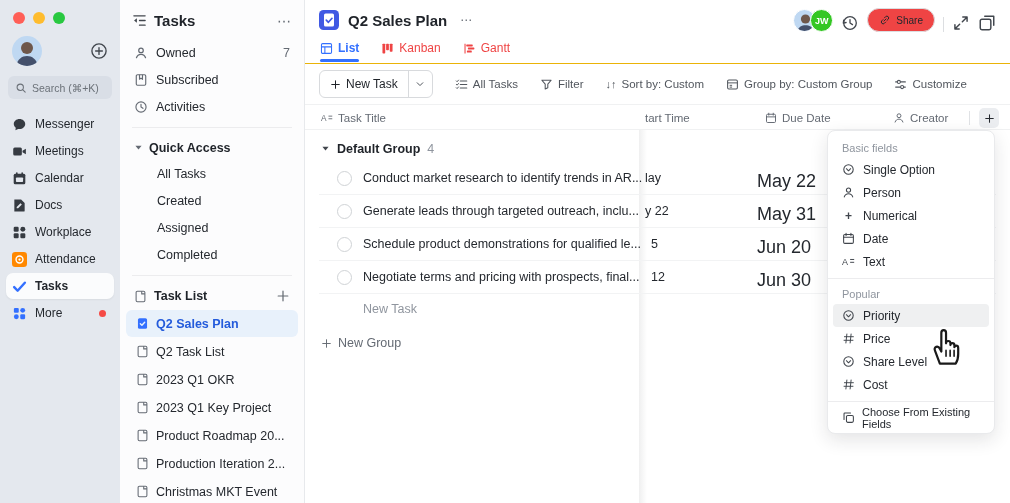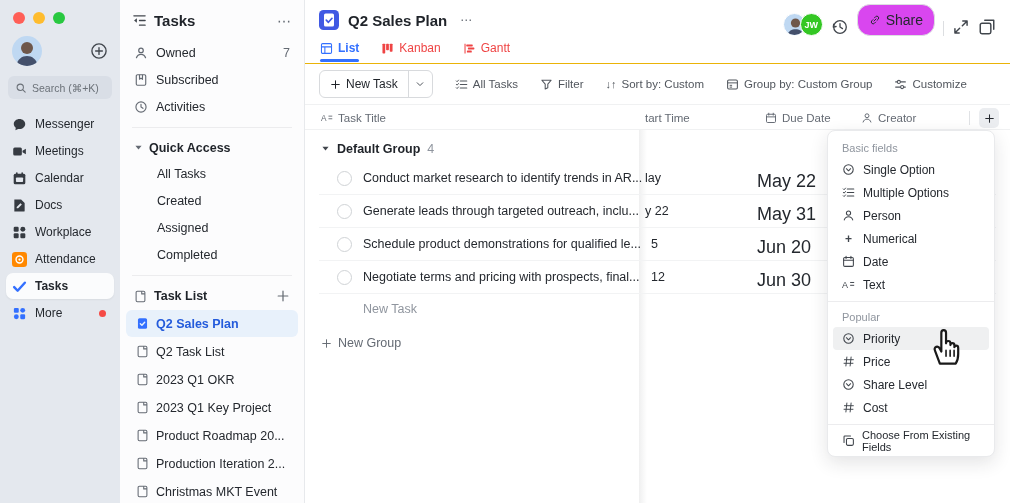--- a/index.html
+++ b/index.html
@@ -45,21 +45,21 @@
   .mhead { height:40px; display:flex; align-items:center; padding:0 14px; gap:9px; }
   .mdoc { width:20px; height:20px; }
   .mtitle { font-size:15px; font-weight:bold; }
   .mellipsis { color:#646a73; letter-spacing:1px; cursor:pointer; margin-left:4px; }
   .mright { margin-left:auto; display:flex; align-items:flex-end; gap:8px; }
   .avstack { display:flex; }
   .av { width:23px; height:23px; border-radius:50%; border:1.5px solid #fff; position:relative; }
   .av.photo { background:#bfd8f2; overflow:hidden; }
   .av.jw { background:#34c724; color:#fff; font-size:9px; font-weight:bold; display:flex; align-items:center; justify-content:center; margin-left:-6px; }
   .hbtn { width:18px; height:18px; color:#41464d; cursor:pointer; }
-  .sharebtn { height:32px; border:1px solid #dcdee1; border-radius:13px; display:flex; align-items:center; gap:5px; padding:0 11px; font-size:14px; color:#24282e; cursor:pointer; background:#d946ef; }
+  .sharebtn { height:24px; border:1px solid #dcdee1; border-radius:13px; display:flex; align-items:center; gap:5px; padding:0 11px; font-size:10px; color:#24282e; cursor:pointer; background:#ef4444; }
   .vsep { width:1px; height:15px; background:#dcdee1; }
 
   .tabs { height:24px; display:flex; align-items:center; gap:22px; padding:0 15px; border-bottom:1px solid #eab308; }
   .tab { display:flex; align-items:center; gap:5px; font-size:12px; color:#ef4444; padding-bottom:7px; cursor:pointer; position:relative; }
   .tab .ticon { width:13px; height:13px; }
   .tab.active { color:#3370ff; font-weight:bold; }
   .tab.active:after { content:""; position:absolute; left:0; right:0; bottom:0; height:3px; border-radius:2px; background:#3370ff; }
 
   .toolbar { height:41px; display:flex; align-items:center; gap:22px; padding:0 14px; border-bottom:1px solid #f0f1f2; }
   .splitbtn { display:flex; border:1px solid #d8dadd; border-radius:6px; overflow:hidden; background:#fff; }
@@ -441,21 +441,21 @@
       <div class="th" style="left:340px">
         <span>tart Time</span>
       </div>
       <div class="th" style="left:460px">
         <svg class="ticon ic" viewBox="0 0 16 16">
             <rect x="2" y="3" width="12" height="11" rx="1.5" fill="none" stroke="currentColor" stroke-width="1.3"></rect>
             <path d="M2 6.5h12M5 1.6v2.6M11 1.6v2.6" stroke="currentColor" stroke-width="1.3" stroke-linecap="round"></path>
           </svg>
         <span>Due Date</span>
       </div>
-      <div class="th" style="left:556px">
+      <div class="th" style="left:588px">
         <svg class="ticon ic" viewBox="0 0 16 16">
             <circle cx="8" cy="5" r="2.6" fill="none" stroke="currentColor" stroke-width="1.3"></circle>
             <path d="M2.8 13.4c.8-2.6 2.8-3.9 5.2-3.9s4.4 1.3 5.2 3.9" fill="none" stroke="currentColor" stroke-width="1.3" stroke-linecap="round"></path>
           </svg>
         <span>Creator</span>
       </div>
       <span class="theadsep"></span>
       <span class="addcol">
         <svg class="ic" width="11" height="11" viewBox="0 0 16 16">
             <path d="M8 2.5v11M2.5 8h11" stroke="currentColor" stroke-width="1.5" stroke-linecap="round"></path>
@@ -513,27 +513,20 @@
     <div class="fm-label">Basic fields</div>
     <div class="fm-item">
       <svg class="ficon ic" viewBox="0 0 16 16">
           <circle cx="8" cy="8" r="5.8" fill="none" stroke="currentColor" stroke-width="1.3"></circle>
           <path d="M5.4 7l2.6 2.6L10.6 7" fill="none" stroke="currentColor" stroke-width="1.3" stroke-linecap="round" stroke-linejoin="round"></path>
         </svg>
       <span>Single Option</span>
     </div>
     <div class="fm-item">
       <svg class="ficon ic" viewBox="0 0 16 16">
-          <path d="M6.5 3.8h8M6.5 8h8M6.5 12.2h8" stroke="currentColor" stroke-width="1.3" stroke-linecap="round"></path>
-          <path d="M1.6 3.6l1 1 1.7-2M1.6 7.8l1 1 1.7-2M1.6 12l1 1 1.7-2" stroke="currentColor" stroke-width="1.2" fill="none" stroke-linecap="round" stroke-linejoin="round"></path>
-        </svg>
-      <span>Multiple Options</span>
-    </div>
-    <div class="fm-item">
-      <svg class="ficon ic" viewBox="0 0 16 16">
           <circle cx="8" cy="5" r="2.6" fill="none" stroke="currentColor" stroke-width="1.3"></circle>
           <path d="M2.8 13.4c.8-2.6 2.8-3.9 5.2-3.9s4.4 1.3 5.2 3.9" fill="none" stroke="currentColor" stroke-width="1.3" stroke-linecap="round"></path>
         </svg>
       <span>Person</span>
     </div>
     <div class="fm-item">
       <span class="ficon" style="font-size:12px;font-weight:bold;text-align:center">+</span>
       <span>Numerical</span>
     </div>
     <div class="fm-item">

